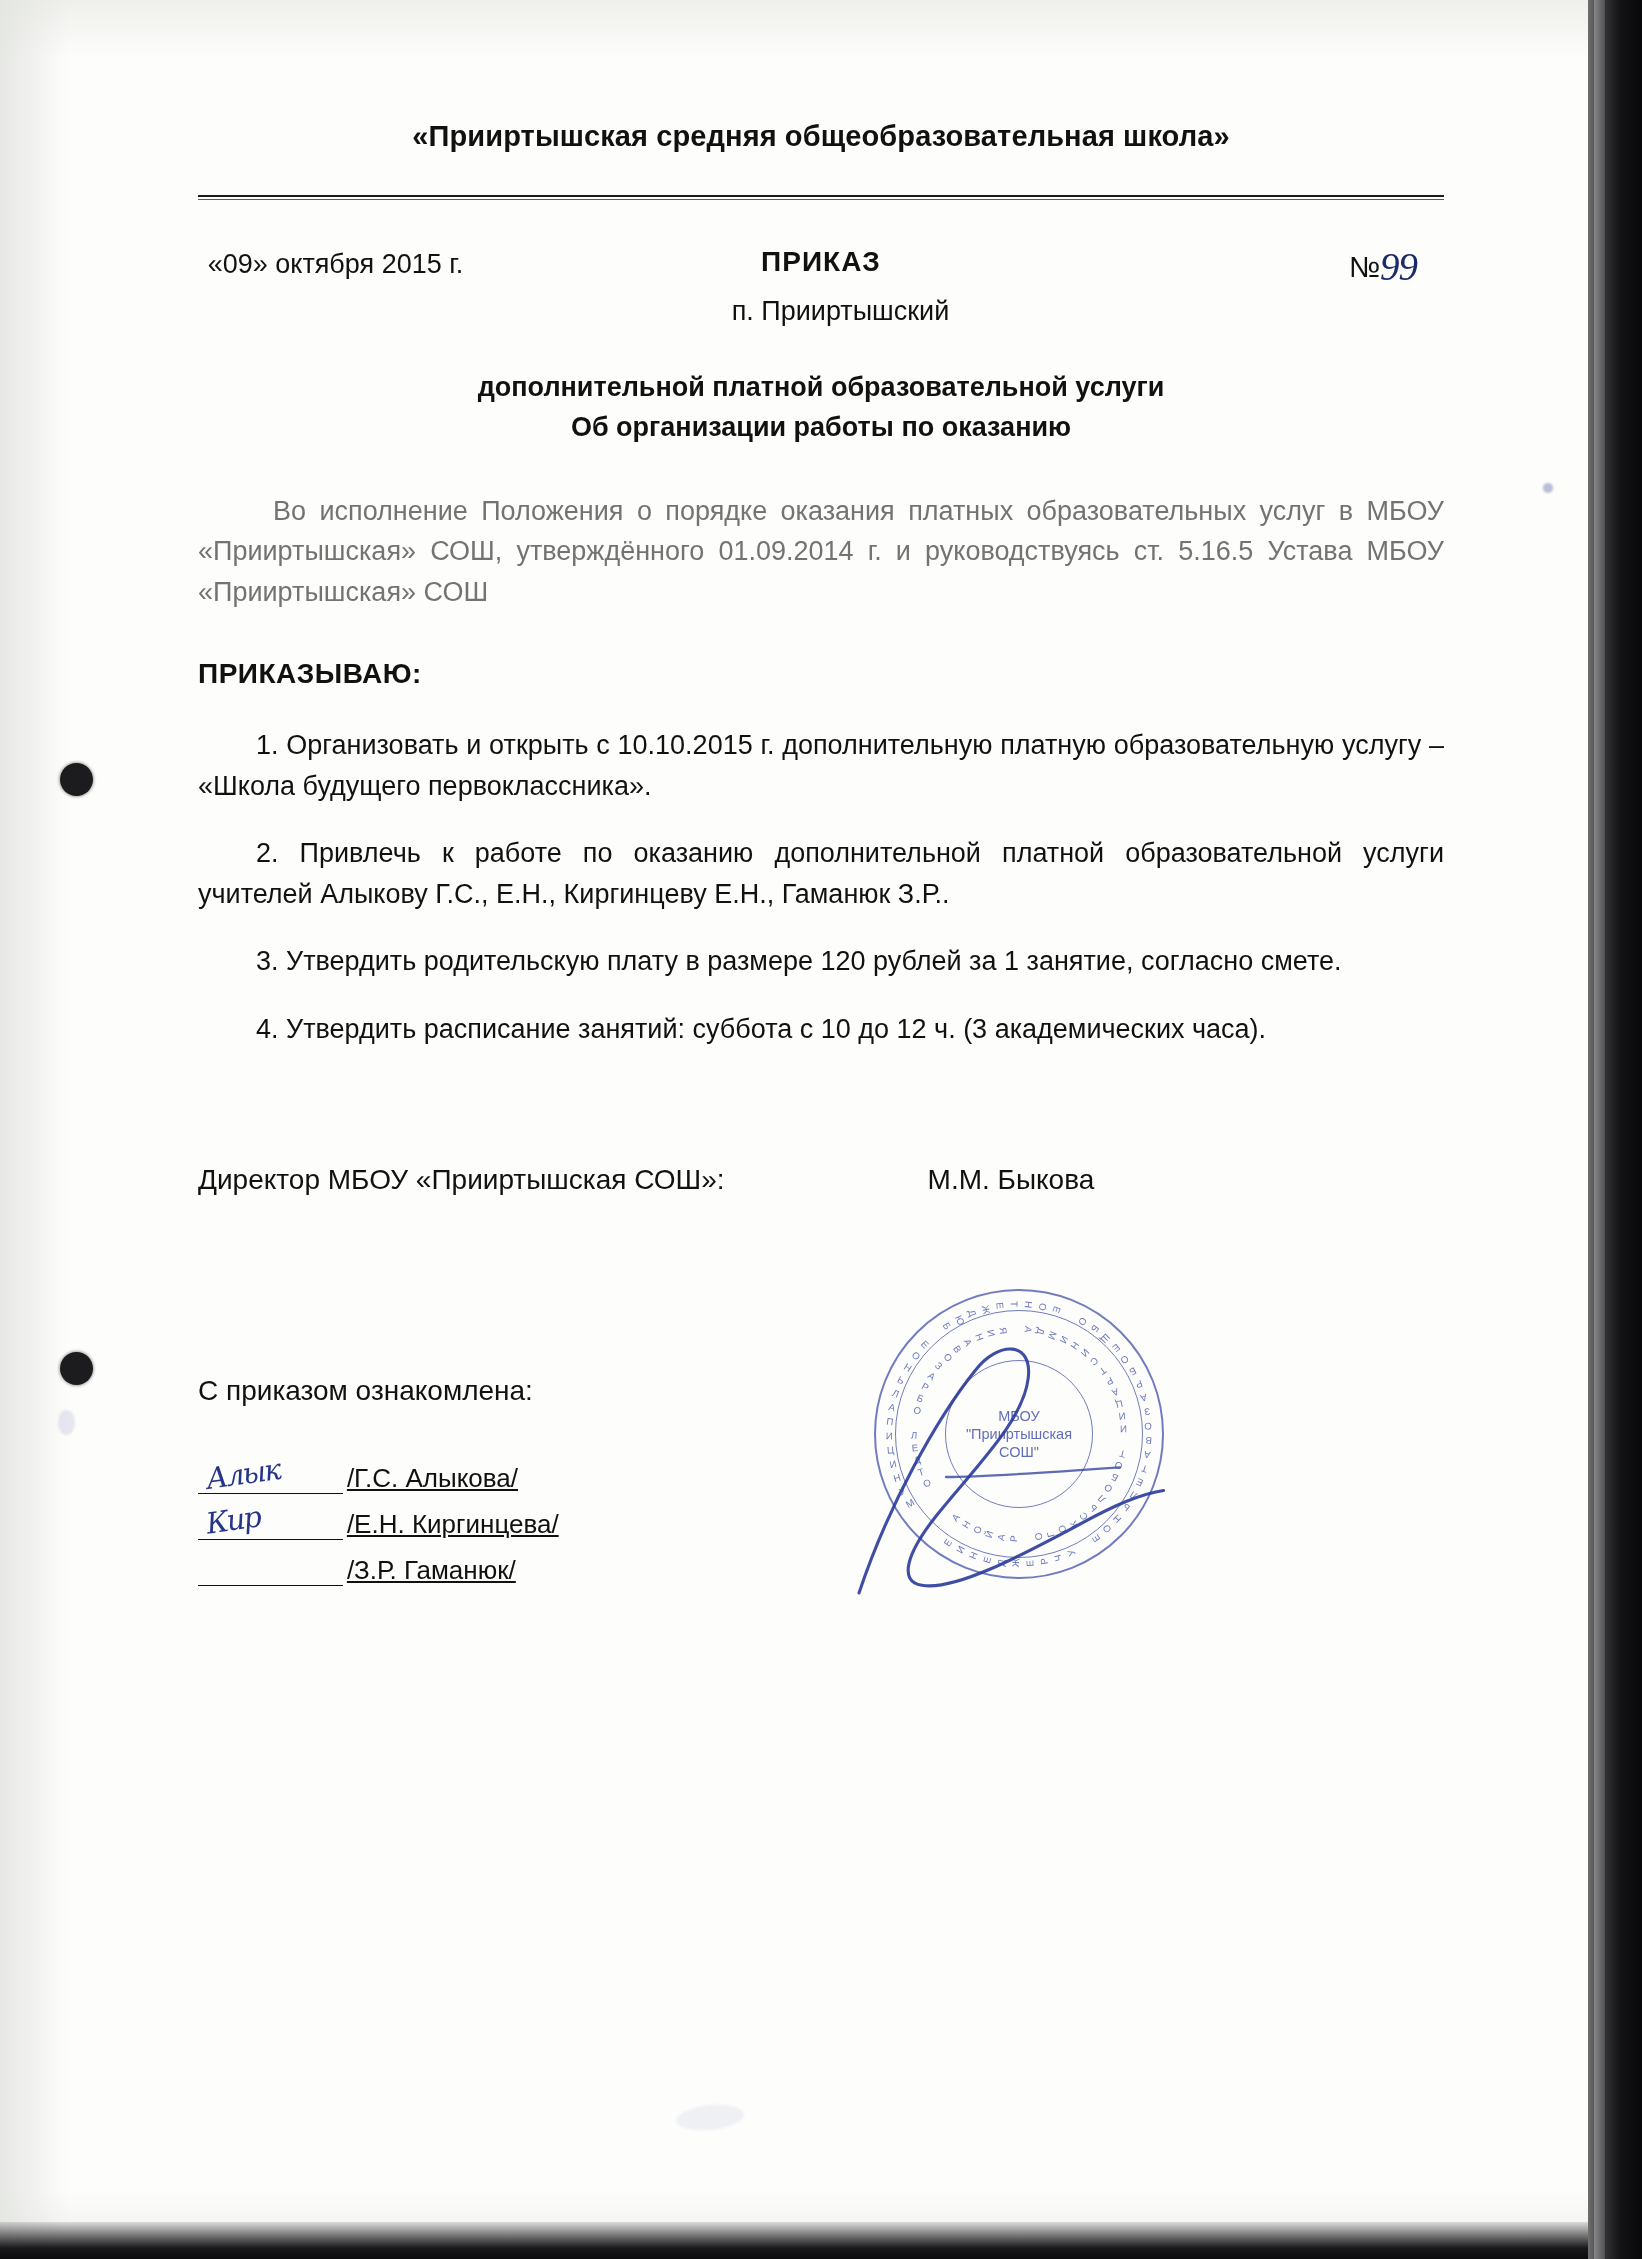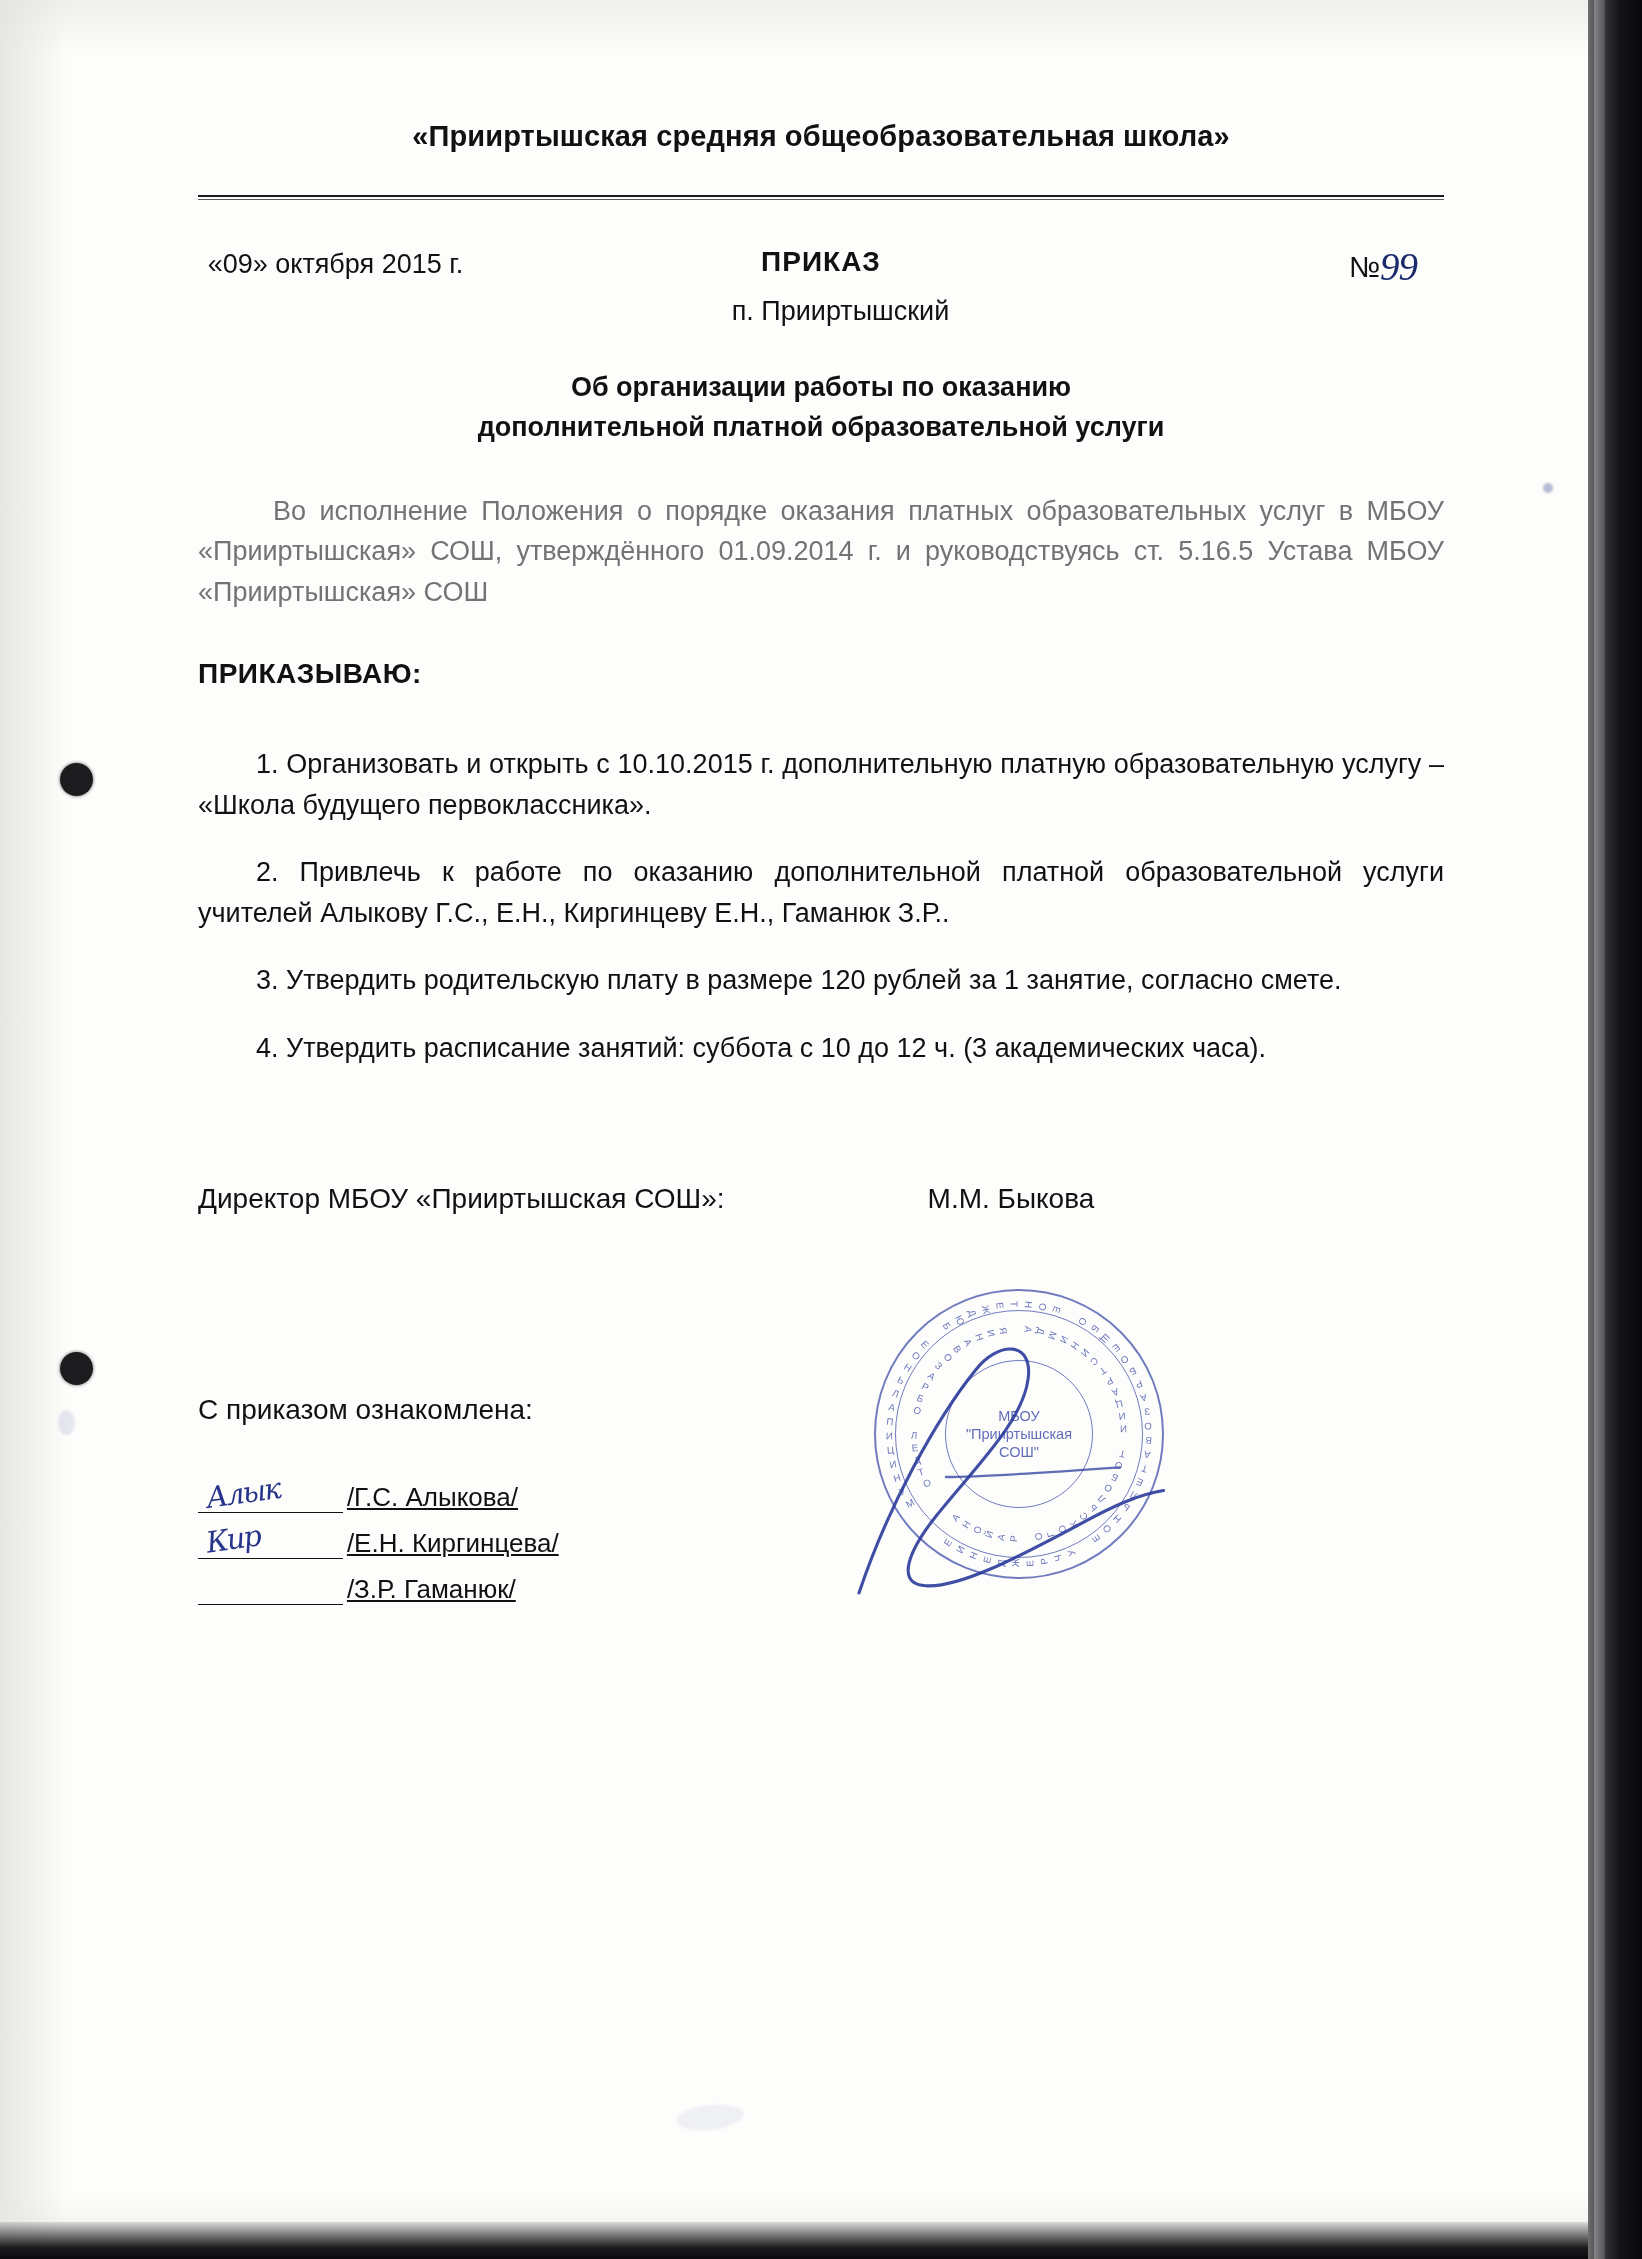--- a/index.html
+++ b/index.html
@@ -166,21 +166,21 @@
 
   .command {
     margin-top: 46px;
     font-weight: bold;
     font-size: 28px;
     color: #111;
     letter-spacing: 0.5px;
   }
 
   .items {
-    margin-top: 54px;
+    margin-top: 35px;
   }
   .item {
     font-size: 27px;
     line-height: 1.5;
     color: #111;
     text-align: justify;
     text-indent: 58px;
     margin-bottom: 1.9px;
   }
 
@@ -333,22 +333,22 @@
     <div class="date-row">
       <div class="order-date">«09» октября 2015 г.</div>
       <div class="order-number-label">
         <span>№</span><span class="order-number-value">99</span>
       </div>
     </div>
 
     <div class="place">п. Прииртышский</div>
 
     <div class="subject">
+      <div>дополнительной платной образовательной услуги</div>
       <div>Об организации работы по оказанию</div>
-      <div>дополнительной платной образовательной услуги</div>
     </div>
 
     <p class="preamble">Во исполнение Положения о порядке оказания платных образовательных услуг в МБОУ «Прииртышская» СОШ, утверждённого 01.09.2014 г. и руководствуясь ст. 5.16.5 Устава МБОУ «Прииртышская» СОШ</p>
 
     <div class="command">ПРИКАЗЫВАЮ:</div>
 
     <div class="items">
       <p class="item">1. Организовать и открыть с 10.10.2015 г. дополнительную платную образовательную услугу – «Школа будущего первоклассника».</p>
       <p class="item">2. Привлечь к работе по оказанию дополнительной платной образовательной услуги учителей Алыкову Г.С., Е.Н., Киргинцеву Е.Н., Гаманюк З.Р..</p>
       <p class="item">3. Утвердить родительскую плату в размере 120 рублей за 1 занятие, согласно смете.</p>

